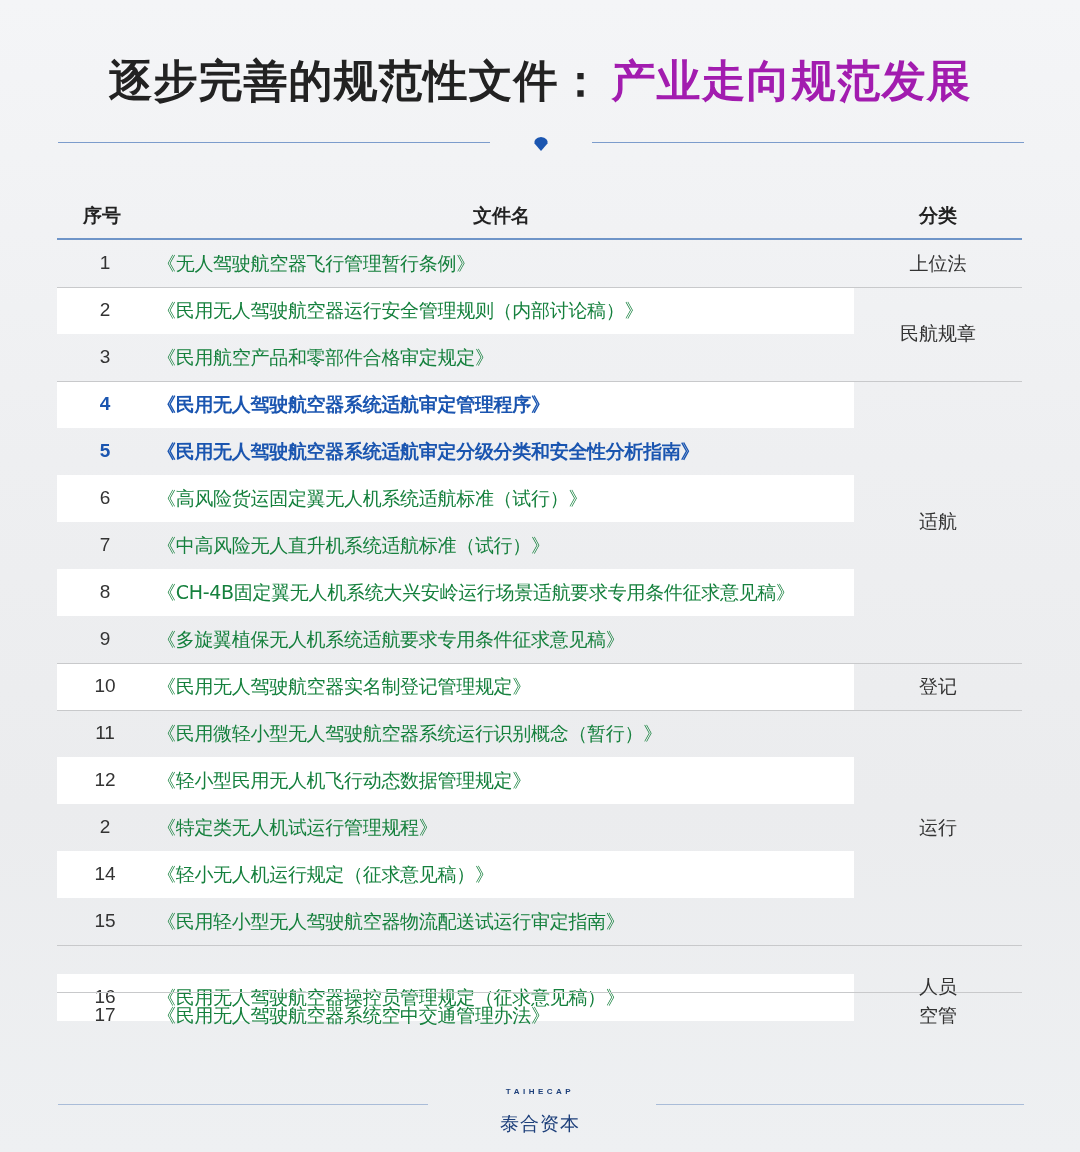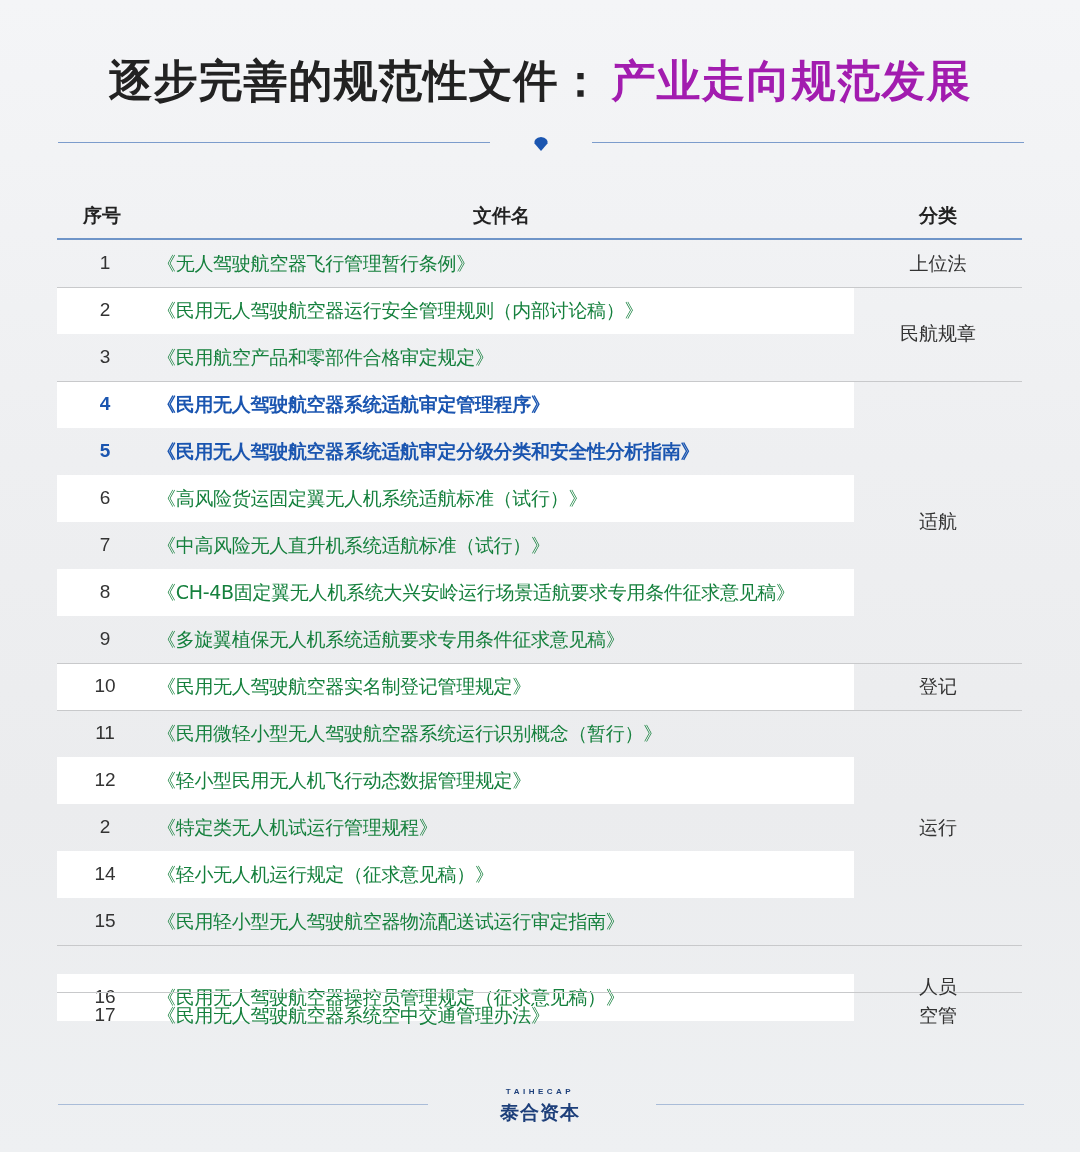--- a/index.html
+++ b/index.html
@@ -70,21 +70,21 @@
     .footer-right { left: 656px; width: 368px; }
     .logo {
       position: absolute; left: 490px; top: 1087px; width: 100px; text-align: center;
       color: #1d3f7a;
     }
     .logo-en {
       font-size: 8px; letter-spacing: 3.5px; font-weight: bold; display: block;
     }
     .logo-cn {
       font-family: "DejaVu Sans", sans-serif;
-      font-size: 19px; font-weight: bold; letter-spacing: 1px; display: block; margin-top: 4px;
+      font-size: 19px; font-weight: normal; letter-spacing: 1px; display: block; margin-top: 15px;
     }
   </style>
 </head>
 <body>
 
 <div class="title">
   <span>逐步完善的规范性文件：</span><span class="accent">产业走向规范发展</span>
 </div>
 
 <div class="divider-line divider-top-left"></div>

